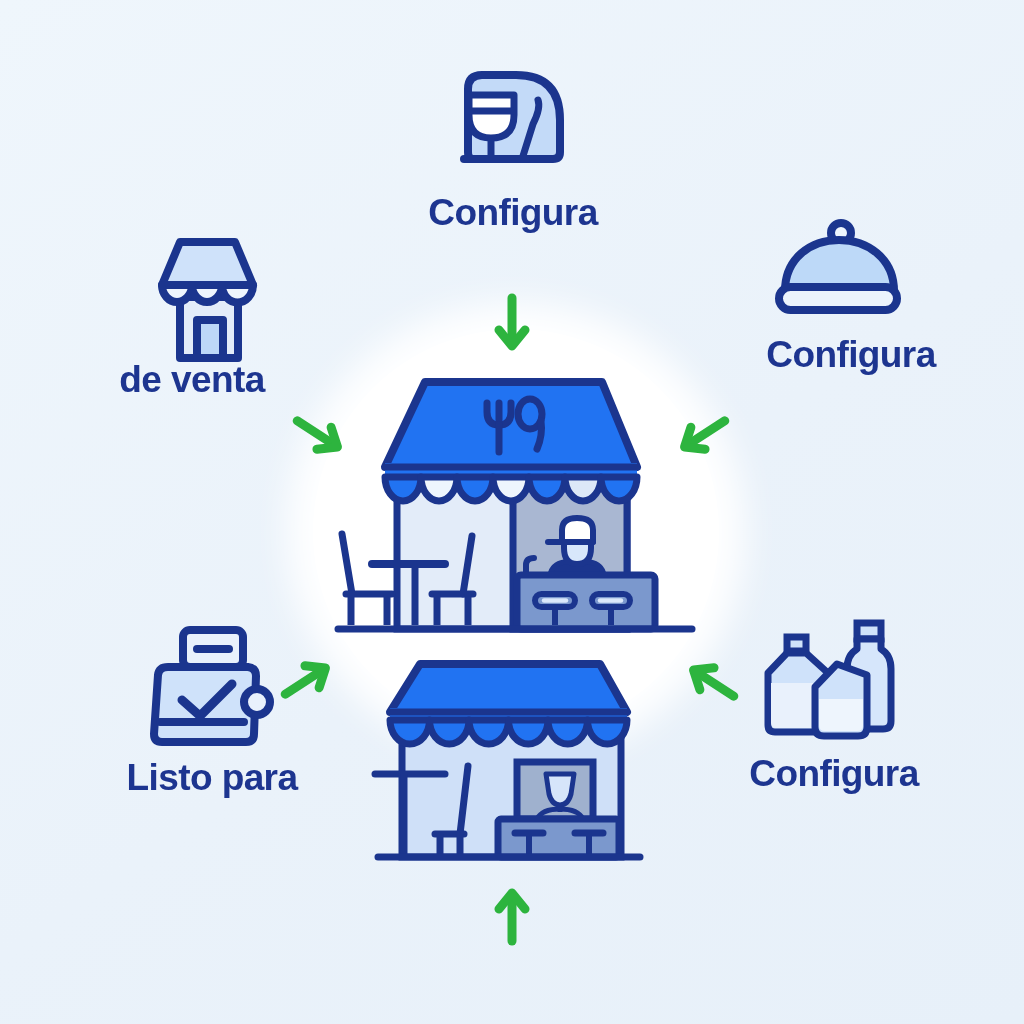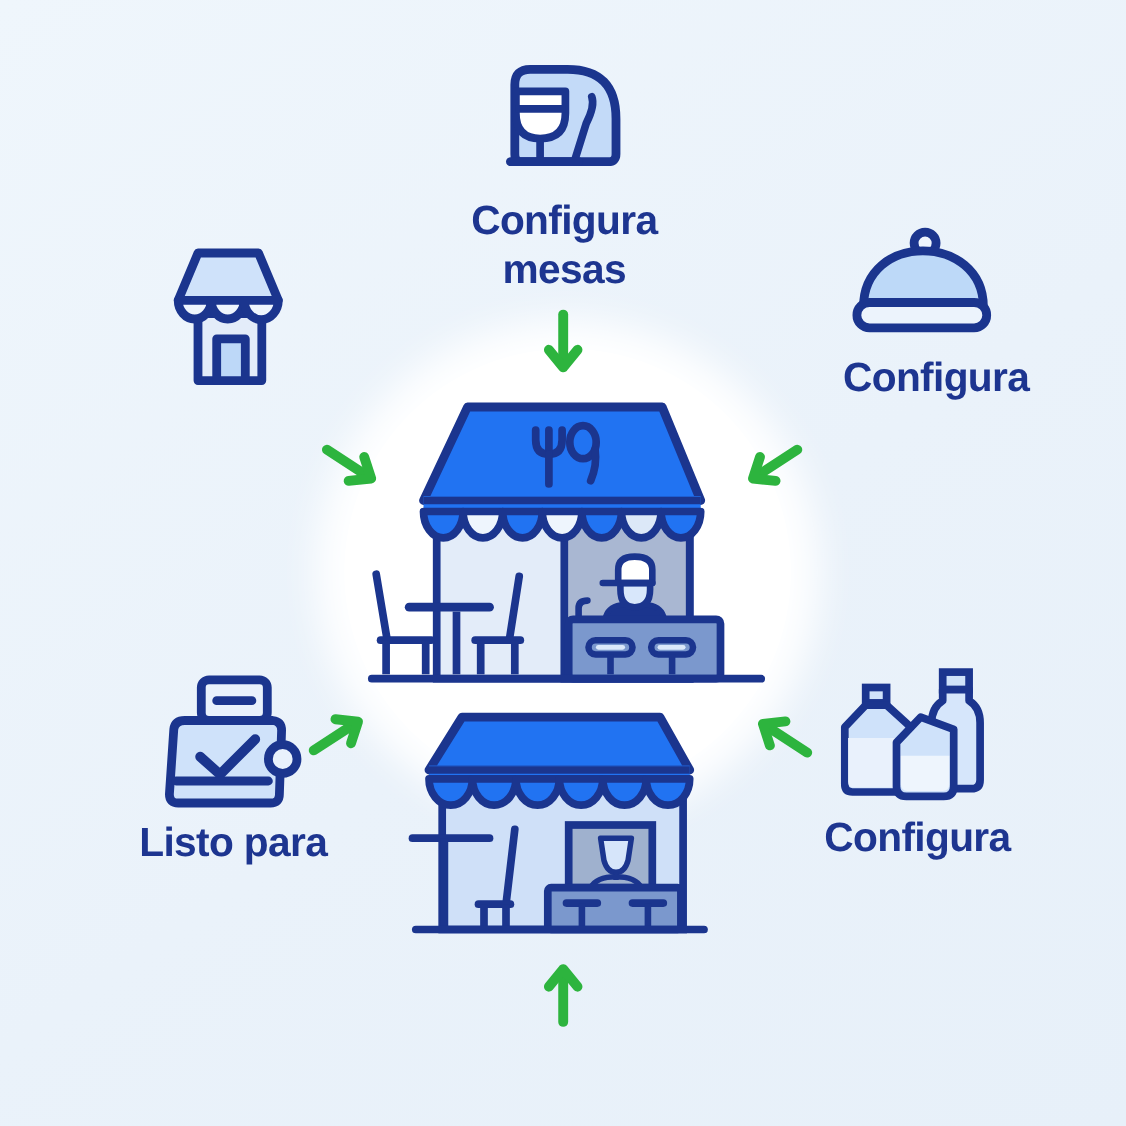--- a/index.html
+++ b/index.html
@@ -1,21 +1,21 @@
 <!DOCTYPE html>
 <html><head>
 <meta charset="utf-8">
 <style>
   html,body{margin:0;padding:0;}
   body{
     width:1024px;height:1024px;position:relative;overflow:hidden;
     background:linear-gradient(145deg,#eff6fc 0%,#eaf2fa 55%,#e7f0f9 100%);
     font-family:"Liberation Sans",sans-serif;
   }
-  .stage{position:absolute;inset:0;}
+  .stage{position:absolute;inset:0;margin-top:12px;}
   .halo{
     position:absolute;left:313px;top:317px;width:406px;height:406px;
     background:#ffffff;border-radius:50%;
     box-shadow:0 0 34px 26px rgba(255,255,255,0.95);
   }
   .abs{position:absolute;}
   .label{
     position:absolute;text-align:center;
     color:#1d3590;font-weight:bold;font-size:37px;line-height:44px;
     letter-spacing:-0.6px;white-space:nowrap;
@@ -37,40 +37,40 @@
       <path d="M10,91 Q4,91 4,84 V21 Q4,7 18,7 H52 Q96,7 96,52 V84 Q96,91 89,91 Z" fill="#c3daf8" stroke="#1b358e" stroke-width="8" stroke-linejoin="round"></path>
       <path d="M5,27 H50 V47 Q50,70 27,70 Q5,70 5,47 Z" fill="#ffffff" stroke="#1b358e" stroke-width="7" stroke-linejoin="round"></path>
       <line x1="5" y1="43" x2="50" y2="43" stroke="#1b358e" stroke-width="7"></line>
       <line x1="27" y1="70" x2="27" y2="91" stroke="#1b358e" stroke-width="7"></line>
       <path d="M74,32 Q77,40 69,56 L59,88" fill="none" stroke="#1b358e" stroke-width="7" stroke-linecap="round"></path>
       <line x1="0" y1="91" x2="62" y2="91" stroke="#1b358e" stroke-width="8" stroke-linecap="round"></line>
     </svg>
   </div>
   <div class="label" style="left:363px;top:179px;width:300px;">
     <div>Configura</div>
-    <div>mesas</div>
   </div>
   <div class="arrow" style="left:492px;top:280px;">
     <svg width="40" height="64" viewBox="0 0 40 64">
       <line x1="20" y1="6" x2="20" y2="50" stroke="#2db43e" stroke-width="9" stroke-linecap="round"></line>
       <polyline points="7,38 20,54 33,38" fill="none" stroke="#2db43e" stroke-width="9" stroke-linecap="round" stroke-linejoin="round"></polyline>
     </svg>
   </div>
 
   <div class="abs" style="left:157px;top:225px;width:101px;height:125px;">
     <svg class="ic" width="101" height="125" viewBox="0 0 101 125">
       <rect x="23" y="60" width="58" height="61" fill="#e3ecf9" stroke="#1b358e" stroke-width="8" stroke-linejoin="round"></rect>
       <path d="M23,5 H78 L96,48 H5 Z" fill="#cfe2fa" stroke="#1b358e" stroke-width="8" stroke-linejoin="round"></path>
       <path d="M5,48 A15 17 0 0 0 35,48 Z" fill="#eef5fd" stroke="#1b358e" stroke-width="8" stroke-linejoin="round"></path>
       <path d="M35,48 A15 17 0 0 0 65,48 Z" fill="#eef5fd" stroke="#1b358e" stroke-width="8" stroke-linejoin="round"></path>
       <path d="M65,48 A15 17 0 0 0 96,48 Z" fill="#eef5fd" stroke="#1b358e" stroke-width="8" stroke-linejoin="round"></path>
       <rect x="40" y="83" width="26" height="38" fill="#bdd8f8" stroke="#1b358e" stroke-width="8" stroke-linejoin="round"></rect>
     </svg>
   </div>
   <div class="label" style="left:42px;top:346px;width:300px;">
+    <div>de venta</div>
   </div>
   <div class="arrow" style="left:299px;top:391px;transform:rotate(-57deg);">
     <svg width="40" height="64" viewBox="0 0 40 64">
       <line x1="20" y1="6" x2="20" y2="50" stroke="#2db43e" stroke-width="9" stroke-linecap="round"></line>
       <polyline points="7,38 20,54 33,38" fill="none" stroke="#2db43e" stroke-width="9" stroke-linecap="round" stroke-linejoin="round"></polyline>
     </svg>
   </div>
 
   <div class="abs" style="left:775px;top:205px;width:125px;height:97px;">
     <svg class="ic" width="125" height="97" viewBox="0 0 125 97">

